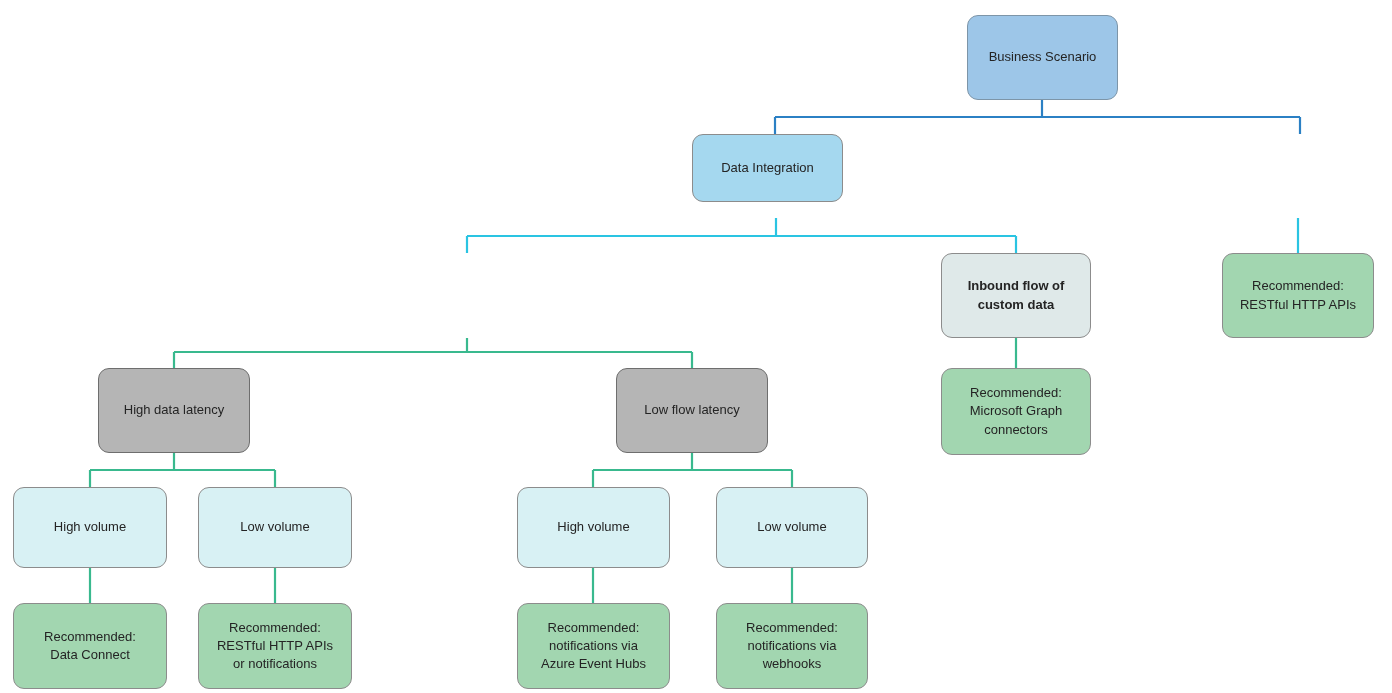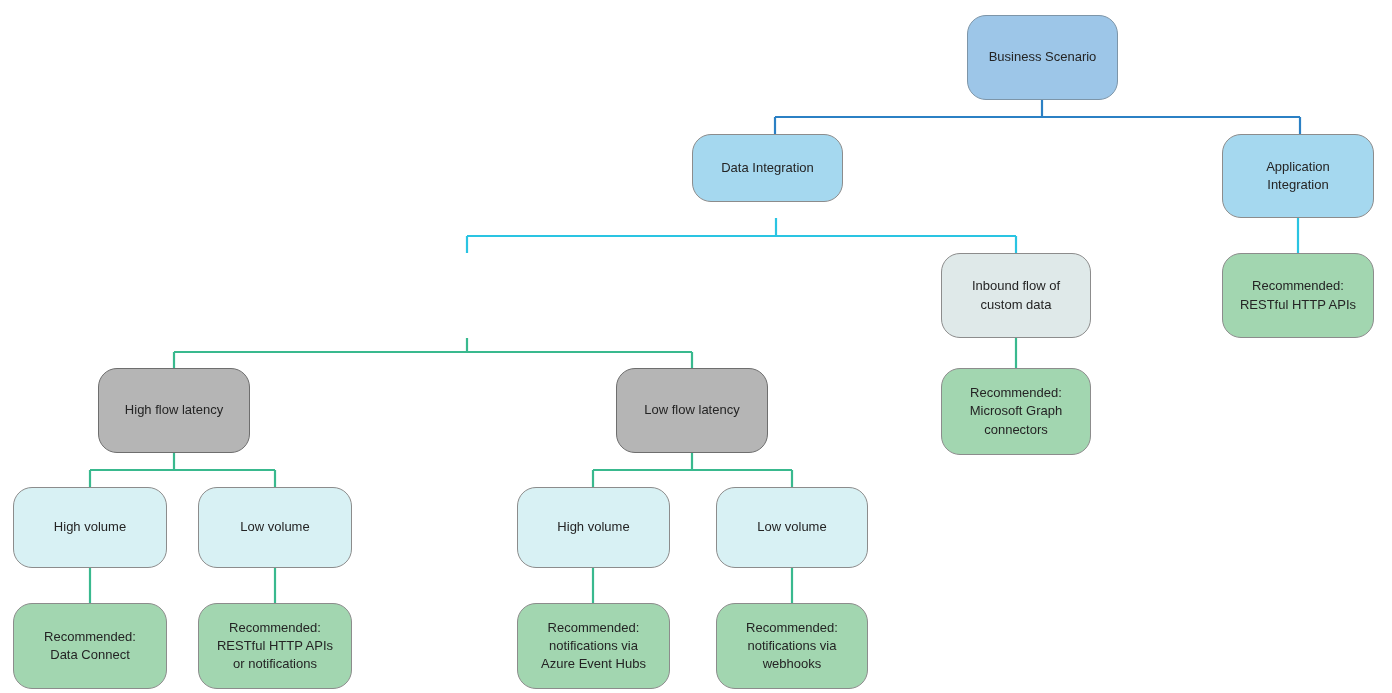--- a/index.html
+++ b/index.html
@@ -9,35 +9,35 @@
     background:#ffffff;
     font-family:"Liberation Sans", sans-serif;
     overflow:hidden;
   }
   #edges{position:absolute;left:0;top:0;width:1392px;height:693px;}
   #edges path{fill:none;stroke-width:2.2px;}
   .node{
     position:absolute;
     box-sizing:border-box;
     border:1.4px solid #8c8c8c;
-    border-radius:19px;
+    border-radius:11px;
     display:flex;align-items:center;justify-content:center;
     text-align:center;
     font-size:13px;line-height:1.4;color:#242424;
     padding:4px 6px;
   }
   .node .lbl{white-space:pre-line;}
   .node-gray{border-color:#6e6e6e;}
   
   #n-business{left:967px;top:15px;width:151px;height:85px;border-color:#7d95a8;}
   #n-dataint{left:692px;top:134px;width:151px;height:68px;}
   #n-appint{left:1222px;top:134px;width:152px;height:84px;}
   #n-rec-rest{left:1222px;top:253px;width:152px;height:85px;}
   #n-outbound{left:392px;top:253px;width:150px;height:85px;}
-  #n-inbound{left:941px;top:253px;width:150px;height:85px;}
+  #n-inbound{left:941px;top:253px;width:150px;height:85px;font-weight:bold;}
   #n-rec-graph{left:941px;top:368px;width:150px;height:87px;}
   #n-highlat{left:98px;top:368px;width:152px;height:85px;}
   #n-lowlat{left:616px;top:368px;width:152px;height:85px;}
   #n-hv1{left:13px;top:487px;width:154px;height:81px;}
   #n-lv1{left:198px;top:487px;width:154px;height:81px;}
   #n-hv2{left:517px;top:487px;width:153px;height:81px;}
   #n-lv2{left:716px;top:487px;width:152px;height:81px;}
   #n-rec-dc{left:13px;top:603px;width:154px;height:86px;}
   #n-rec-rn{left:198px;top:603px;width:154px;height:86px;}
   #n-rec-aeh{left:517px;top:603px;width:153px;height:86px;}
@@ -81,44 +81,40 @@
   </svg>
 
   <div class="node" id="n-business" style="background-color: rgb(157, 198, 232);">
     <span class="lbl">Business Scenario</span>
   </div>
 
   <div class="node" id="n-dataint" style="background-color: rgb(165, 216, 239);">
     <span class="lbl">Data Integration</span>
   </div>
 
-  <div class="node" id="n-appint" style="background-color: rgb(165, 216, 239);">
-    <span class="lbl">Application
-Integration</span>
-  </div>
 
   <div class="node" id="n-rec-rest" style="background-color: rgb(162, 214, 176);">
     <span class="lbl">Recommended:
 RESTful HTTP APIs</span>
   </div>
 
 
   <div class="node" id="n-inbound" style="background-color: rgb(223, 233, 233);">
     <span class="lbl">Inbound flow of
 custom data</span>
   </div>
 
   <div class="node" id="n-rec-graph" style="background-color: rgb(162, 214, 176);">
     <span class="lbl">Recommended:
 Microsoft Graph
 connectors</span>
   </div>
 
   <div class="node node-gray" id="n-highlat" style="background-color: rgb(181, 181, 181);">
-    <span class="lbl">High flow latency</span>
+    <span class="lbl">High data latency</span>
   </div>
 
   <div class="node node-gray" id="n-lowlat" style="background-color: rgb(181, 181, 181);">
     <span class="lbl">Low flow latency</span>
   </div>
 
   <div class="node" id="n-hv1" style="background-color: rgb(216, 241, 244);">
     <span class="lbl">High volume</span>
   </div>
 

